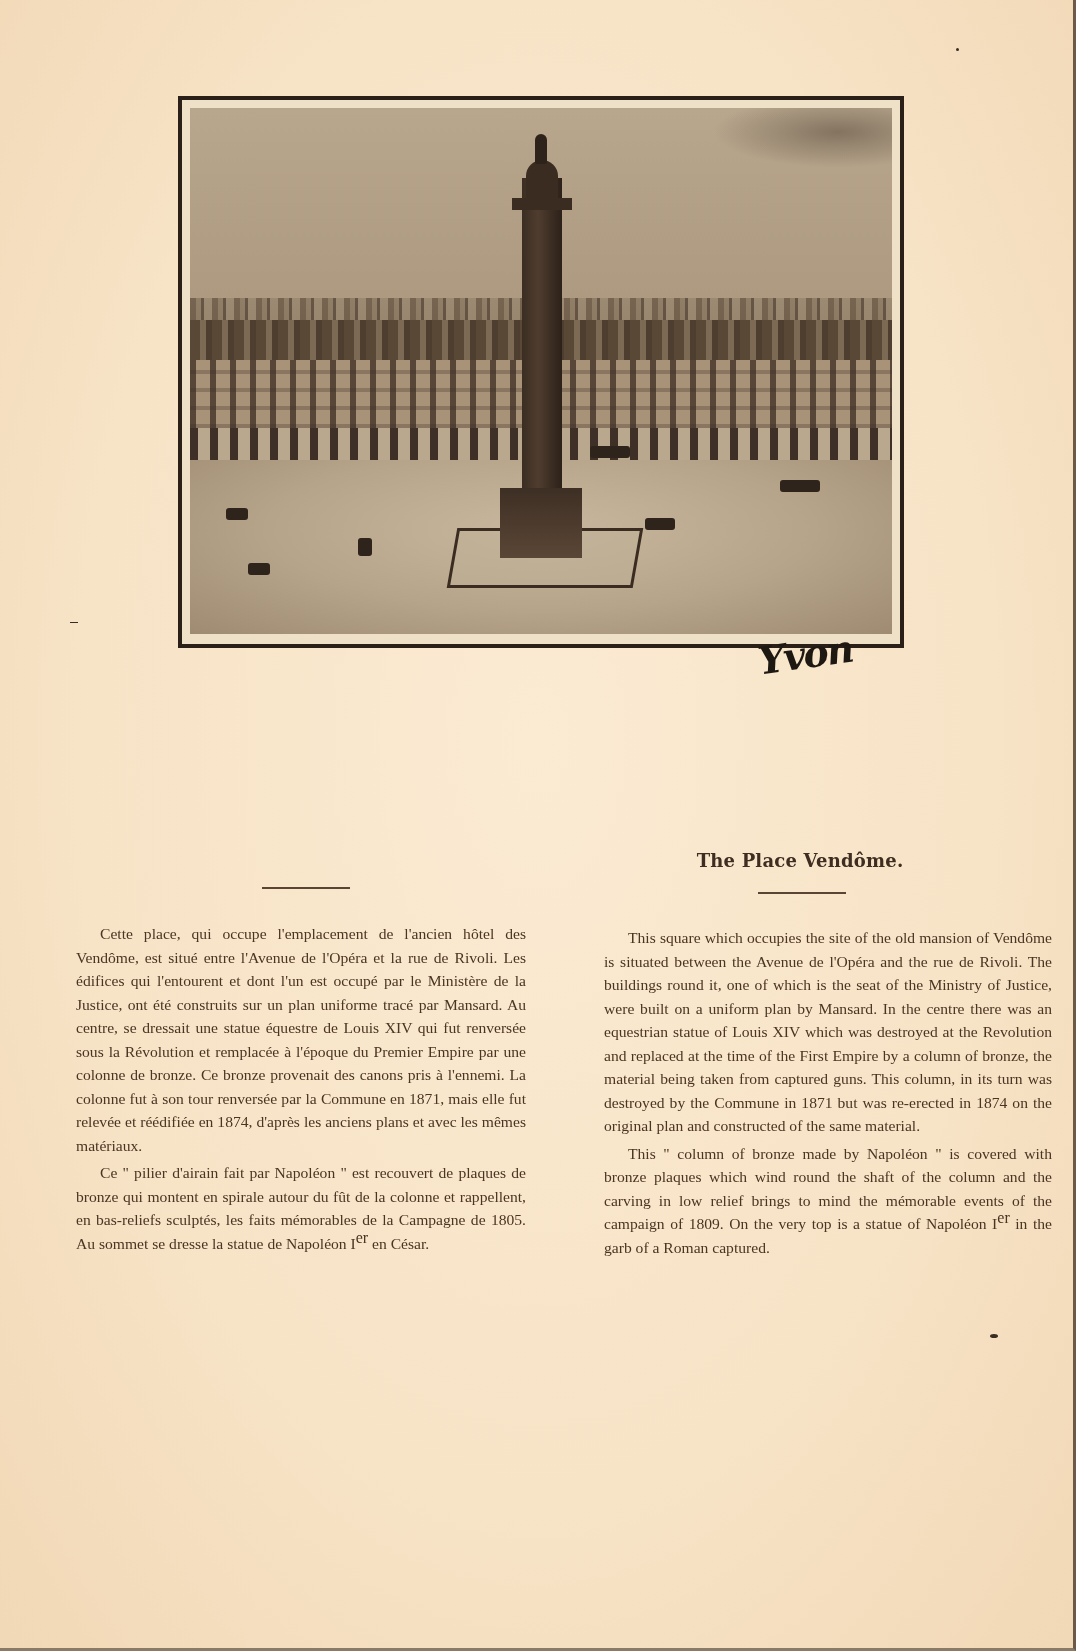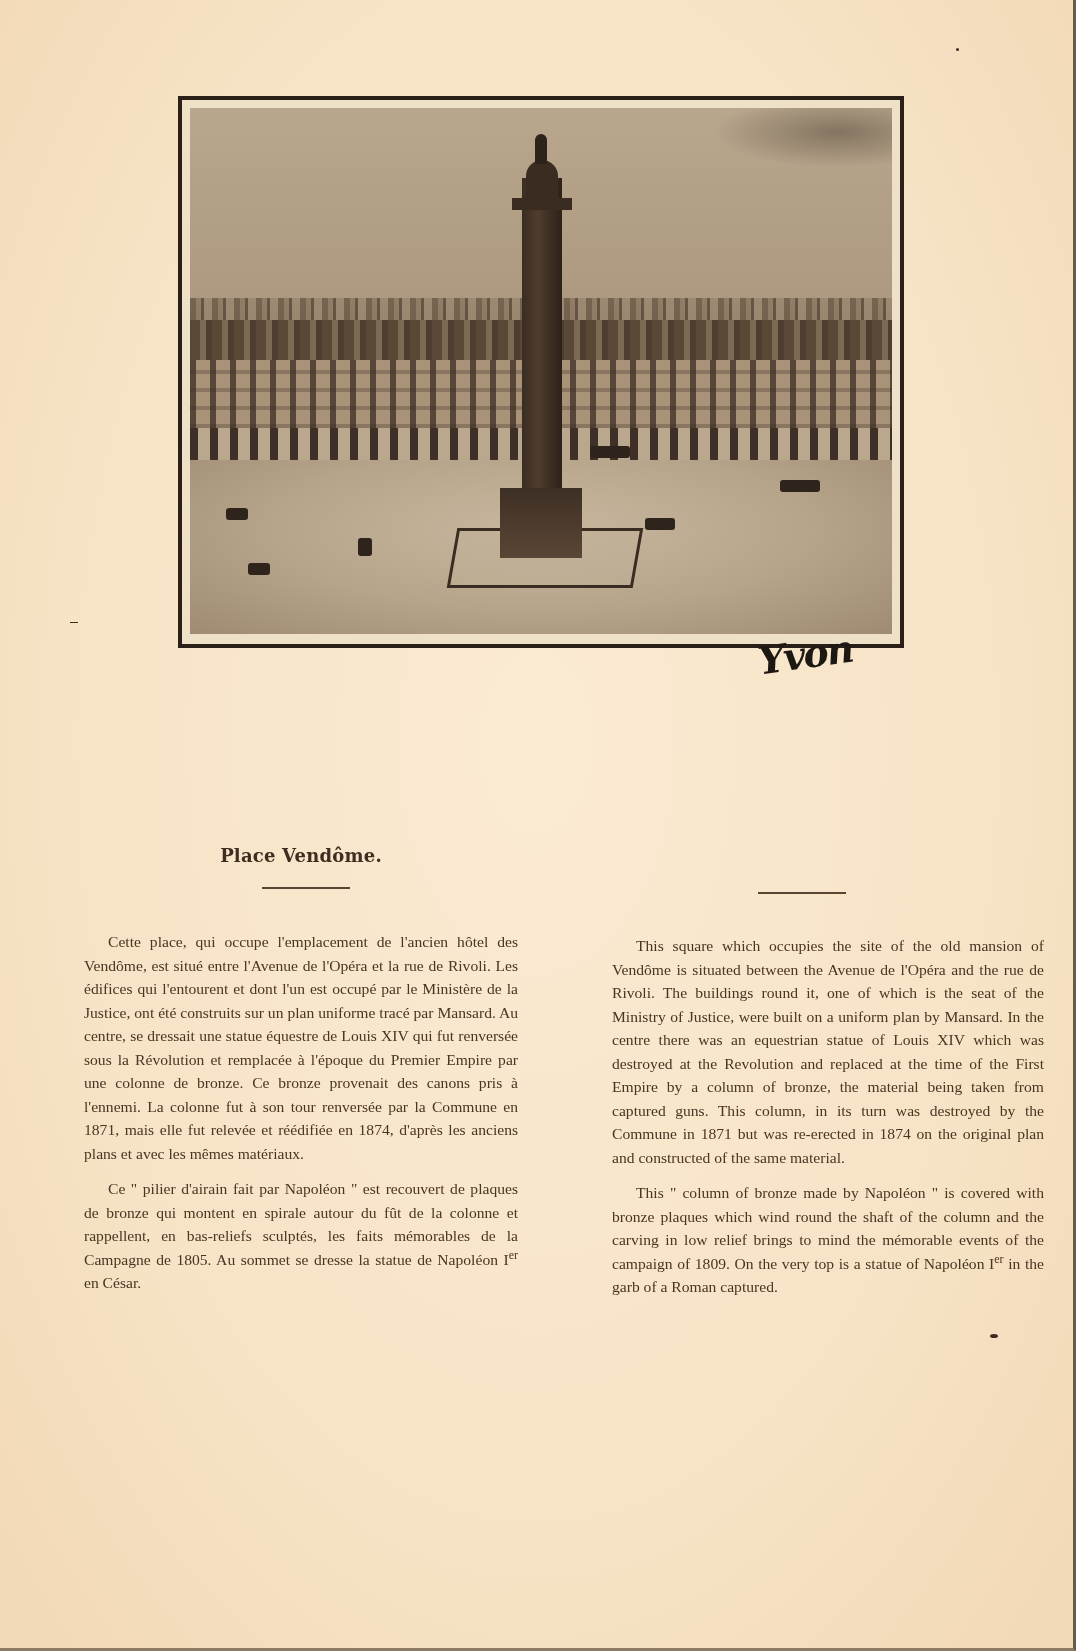--- a/index.html
+++ b/index.html
@@ -91,22 +91,22 @@
       font-family: "DejaVu Serif", serif; font-weight: bold;
       font-size: 18px; color: #3e2d20; letter-spacing: .2px;
     }
     .heading-fr { left: 72px; width: 458px; top: 845px; }
     .heading-en { left: 572px; width: 456px; top: 850px; }
     .rule { position: absolute; height: 2px; background: #5a4535; }
     .rule-fr { left: 262px; width: 88px; top: 887px; }
     .rule-en { left: 758px; width: 88px; top: 892px; }
     .body-fr { position: absolute; left: 72px; width: 458px; top: 918px; }
     .body-en { position: absolute; left: 600px; width: 456px; top: 922px; }
-    p { margin: 12px; text-indent: 24px; text-align: justify; font-size: 15.6px; line-height: 23.5px; }
-    .sup { font-size: 12px; vertical-align: super; line-height: 0; }
+    p { margin: 4px; text-indent: 24px; text-align: justify; font-size: 15.6px; line-height: 23.5px; }
+    .sup { font-size: 16px; vertical-align: super; line-height: 0; }
     .speck { position: absolute; background: #3a2c21; border-radius: 50%; }
   </style>
 </head>
 <body>
 
 <div class="page">
 
   <div class="photo-frame">
     <div class="photo">
       <div class="sky-cloud"></div>
@@ -125,27 +125,27 @@
       <div class="car" style="left:58px;top:455px;"></div>
       <div class="car" style="left:168px;top:430px;width:14px;height:18px;"></div>
       <div class="car" style="left:455px;top:410px;width:30px;"></div>
       <div class="car" style="left:590px;top:372px;width:40px;"></div>
       <div class="car" style="left:400px;top:338px;width:40px;"></div>
     </div>
   </div>
 
   <div class="signature">Yvon</div>
 
-  <div class="heading heading-fr">Place Vendôme.</div>
   <div class="rule rule-fr"></div>
   <div class="body-fr">
     <p>Cette place, qui occupe l'emplacement de l'ancien hôtel des Vendôme, est situé entre l'Avenue de l'Opéra et la rue de Rivoli. Les édifices qui l'entourent et dont l'un est occupé par le Ministère de la Justice, ont été construits sur un plan uniforme tracé par Mansard. Au centre, se dressait une statue équestre de Louis XIV qui fut renversée sous la Révolution et remplacée à l'époque du Premier Empire par une colonne de bronze. Ce bronze provenait des canons pris à l'ennemi. La colonne fut à son tour renversée par la Commune en 1871, mais elle fut relevée et réédifiée en 1874, d'après les anciens plans et avec les mêmes matériaux.</p>
     <p><span>Ce " pilier d'airain fait par Napoléon " est recouvert de plaques de bronze qui montent en spirale autour du fût de la colonne et rappellent, en bas-reliefs sculptés, les faits mémorables de la Campagne de 1805. Au sommet se dresse la statue de Napoléon I</span><span class="sup">er</span><span> en César.</span></p>
   </div>
 
+  <div class="heading heading-en">The Place Vendôme.</div>
   <div class="rule rule-en"></div>
   <div class="body-en">
     <p>This square which occupies the site of the old mansion of Vendôme is situated between the Avenue de l'Opéra and the rue de Rivoli. The buildings round it, one of which is the seat of the Ministry of Justice, were built on a uniform plan by Mansard. In the centre there was an equestrian statue of Louis XIV which was destroyed at the Revolution and replaced at the time of the First Empire by a column of bronze, the material being taken from captured guns. This column, in its turn was destroyed by the Commune in 1871 but was re-erected in 1874 on the original plan and constructed of the same material.</p>
     <p><span>This " column of bronze made by Napoléon " is covered with bronze plaques which wind round the shaft of the column and the carving in low relief brings to mind the mémorable events of the campaign of 1809. On the very top is a statue of Napoléon I</span><span class="sup">er</span><span> in the garb of a Roman captured.</span></p>
   </div>
 
   <div class="speck" style="left:956px;top:48px;width:3px;height:3px;"></div>
   <div class="speck" style="left:70px;top:622px;width:8px;height:1px;border-radius:0;"></div>
   <div class="speck" style="left:990px;top:1334px;width:8px;height:4px;"></div>
 </div>

